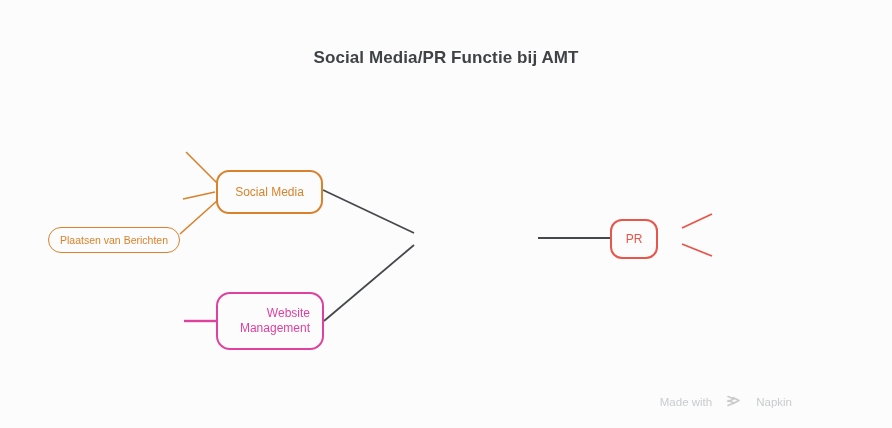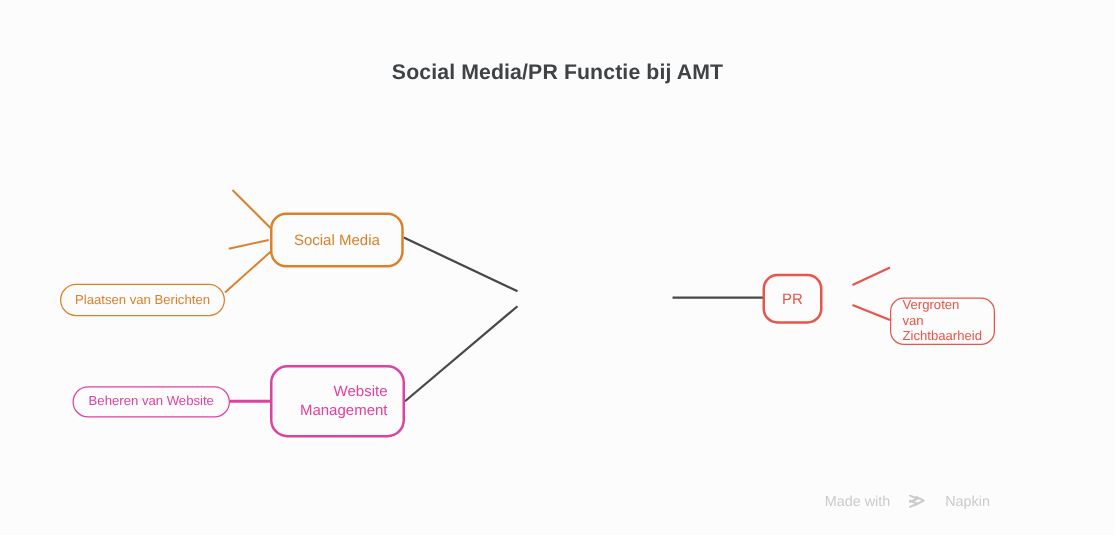--- a/index.html
+++ b/index.html
@@ -118,37 +118,31 @@
 
 
   <div class="node leaf align-center" style="left:48px; top:227px; width:132px; height:26px; border-color:#d9822b; color:#d9822b; border-radius:13px;">
     <span>Plaatsen van Berichten</span>
   </div>
 
   <div class="node branch align-center" style="left:216px; top:170px; width:107px; height:44px; border-color:#d9822b; color:#d9822b; border-radius:13px;">
     <span>Social Media</span>
   </div>
 
-  <div class="node leaf align-center" style="left:58px; top:309px; width:126px; height:25px; border-color:#e0419f; color:#e0419f; border-radius:13px;">
-    <span>Beheren van Website</span>
-  </div>
 
   <div class="node branch align-right" style="left:216px; top:292px; width:108px; height:58px; border-color:#e0419f; color:#e0419f; border-radius:14px;">
     <span>Website Management</span>
   </div>
 
 
   <div class="node branch align-center" style="left:610px; top:219px; width:48px; height:40px; border-color:#e8554a; color:#e8554a; border-radius:12px;">
     <span>PR</span>
   </div>
 
 
-  <div class="node leaf align-left" style="left:712px; top:238px; width:84px; height:38px; border-color:#e8554a; color:#e8554a; border-radius:11px;">
-    <span>Vergroten van Zichtbaarheid</span>
-  </div>
 
   <div class="watermark">
     <span>Made with</span>
     <span>
       <svg width="14" height="13" viewBox="0 0 14 13">
         <path d="M1 1.5 L7 4 L1 6.5" fill="none" stroke="#c9cbcd" stroke-width="1.6" stroke-linecap="round" stroke-linejoin="round"></path>
         <path d="M1 5.5 L7 8 L1 10.5" fill="none" stroke="#c9cbcd" stroke-width="1.6" stroke-linecap="round" stroke-linejoin="round"></path>
         <path d="M6 2.5 L12 5.5 L6 8.5" fill="none" stroke="#c9cbcd" stroke-width="1.6" stroke-linecap="round" stroke-linejoin="round"></path>
       </svg>
     </span>

